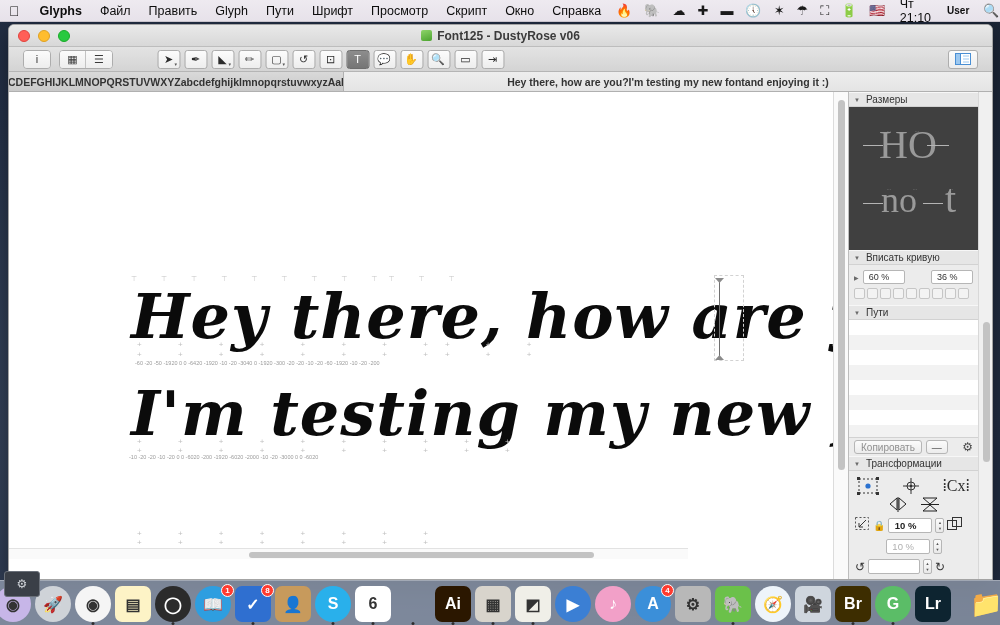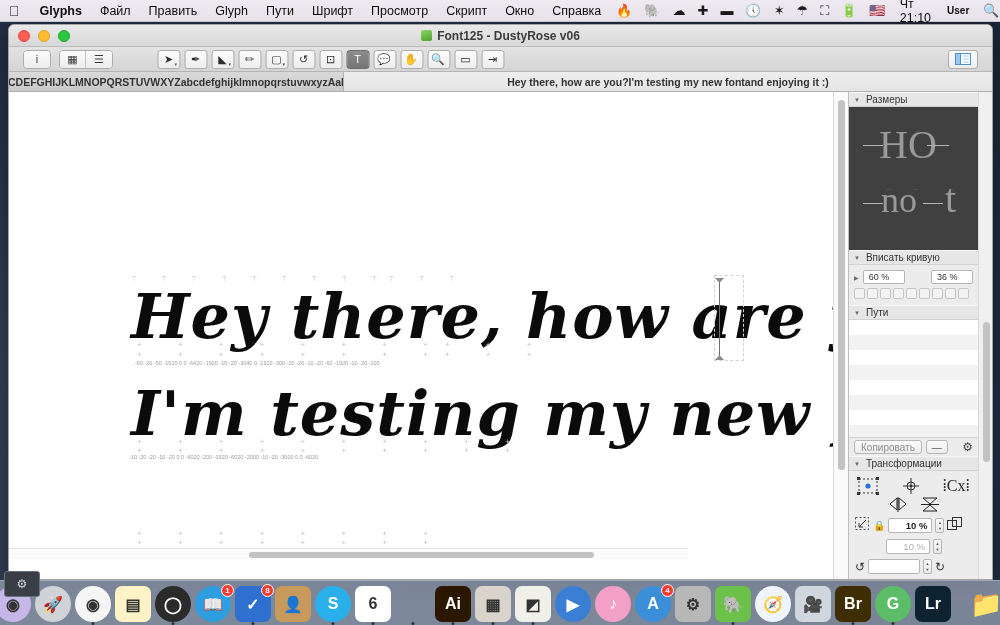--- a/index.html
+++ b/index.html
@@ -224,21 +224,21 @@
   .gear { margin-left: auto; font-size: 12px; color: #4a4a4a; }
   
   #xf-body { background: #ececec; padding: 4px 6px 6px; }
   .xf-icons { display: flex; align-items: center; justify-content: space-between; padding: 2px 2px 0; }
   .xf-ic { color: #2a2a2a; font-size: 13px; display:flex; align-items:center; }
   .xf-icons2 { display: flex; justify-content: center; gap: 14px; margin-top: 2px; font-size: 13px; color:#2a2a2a;}
   .xfrow { display: flex; align-items: center; gap: 3px; margin-top: 5px; }
   .xffield {
     width: 44px; height: 15px; background: #fff; border: 1px solid #b6b6b6;
     border-radius: 2px; font-size: 9.5px; display: flex; align-items: center;
-    justify-content: flex-end; padding-right: 4px; color: #222; font-weight: bold;
+    justify-content: flex-end; padding-right: 15px; color: #222; font-weight: bold;
   }
   .xffield.dim { color: #b0b0b0; font-weight: normal; }
   .stepper {
     width: 9px; height: 15px; border: 1px solid #b6b6b6; border-radius: 2px;
     background: linear-gradient(180deg,#fbfbfb,#e8e8e8);
     display: flex; flex-direction: column; align-items: center;
     justify-content: space-around; font-size: 4px; color: #555;
   }
   .lockic { font-size: 10px; color: #333; }
   .xf-sq { font-size: 12px; color: #333; }

